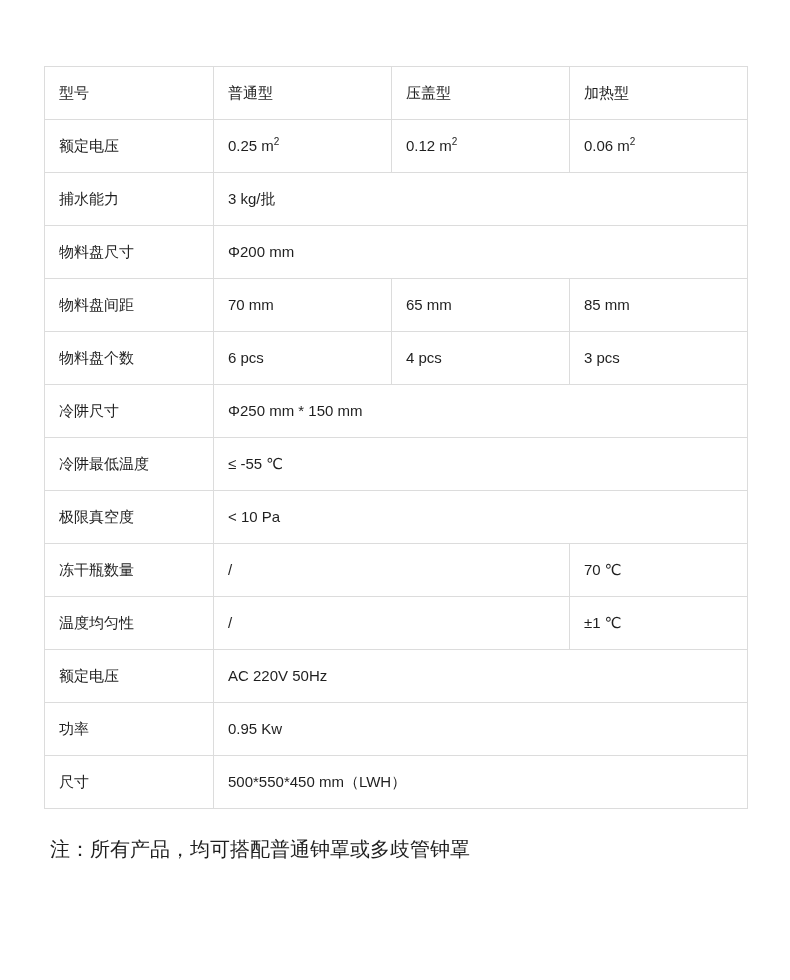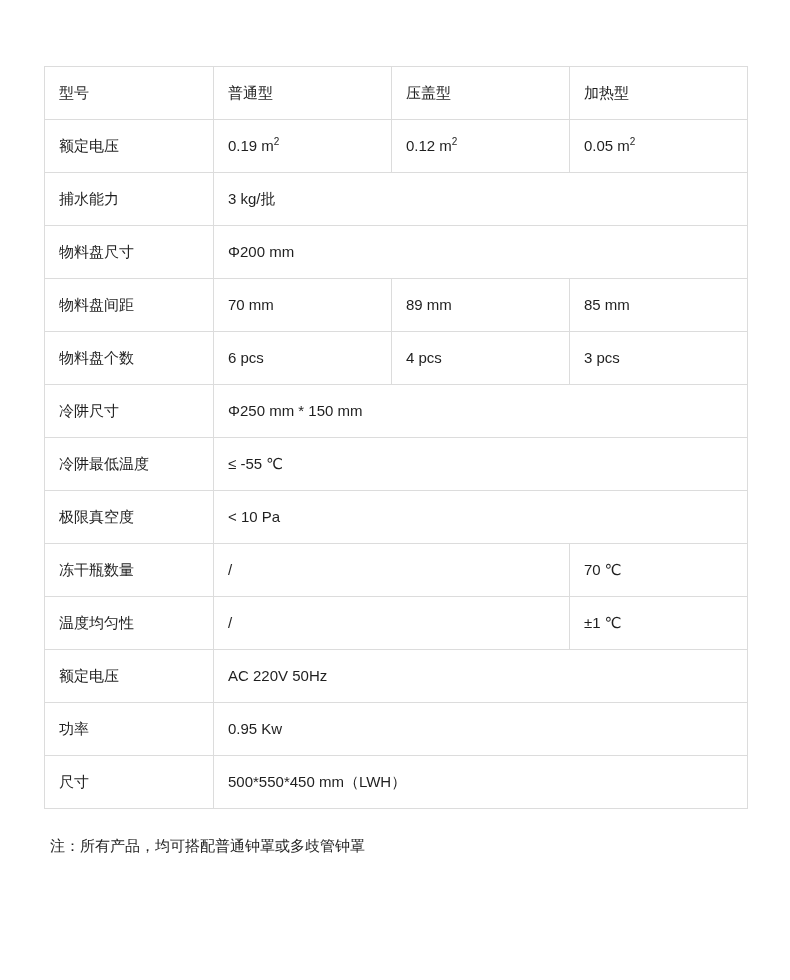--- a/index.html
+++ b/index.html
@@ -45,57 +45,57 @@
   td.label {
     width: 140px;
   }
   .sup {
     font-size: 10px;
     vertical-align: super;
     line-height: 0;
   }
   .note {
     margin-top: 26px;
-    font-size: 15px;
+    font-size: 20px;
     color: #1f1f1f;
     line-height: 1.4;
     padding-left: 6px;
   }
 </style>
 </head>
 <body>
 
 <div class="page">
 
   <table class="spec">
     <tbody>
         <tr>
           <td class="label">型号</td>
           <td><span>普通型</span></td>
           <td><span>压盖型</span></td>
           <td><span>加热型</span></td>
         </tr>
         <tr>
           <td class="label">额定电压</td>
-          <td><span>0.19 m</span><span class="sup">2</span></td>
+          <td><span>0.25 m</span><span class="sup">2</span></td>
           <td><span>0.12 m</span><span class="sup">2</span></td>
-          <td><span>0.05 m</span><span class="sup">2</span></td>
+          <td><span>0.06 m</span><span class="sup">2</span></td>
         </tr>
         <tr>
           <td class="label">捕水能力</td>
           <td colspan="3"><span>3 kg/批</span></td>
         </tr>
         <tr>
           <td class="label">物料盘尺寸</td>
           <td colspan="3"><span>Φ200 mm</span></td>
         </tr>
         <tr>
           <td class="label">物料盘间距</td>
           <td><span>70 mm</span></td>
-          <td><span>89 mm</span></td>
+          <td><span>65 mm</span></td>
           <td><span>85 mm</span></td>
         </tr>
         <tr>
           <td class="label">物料盘个数</td>
           <td><span>6 pcs</span></td>
           <td><span>4 pcs</span></td>
           <td><span>3 pcs</span></td>
         </tr>
         <tr>
           <td class="label">冷阱尺寸</td>

